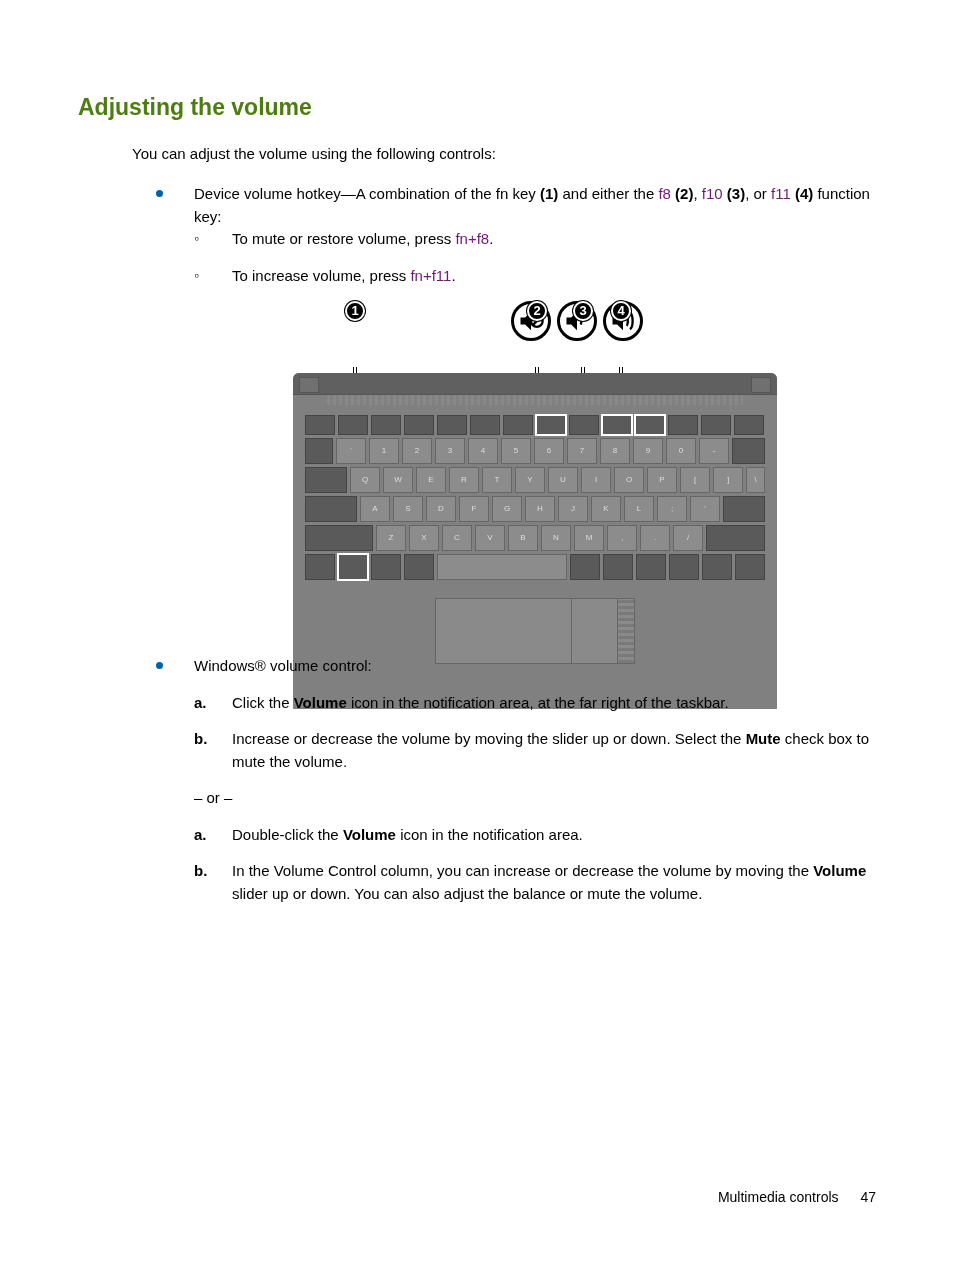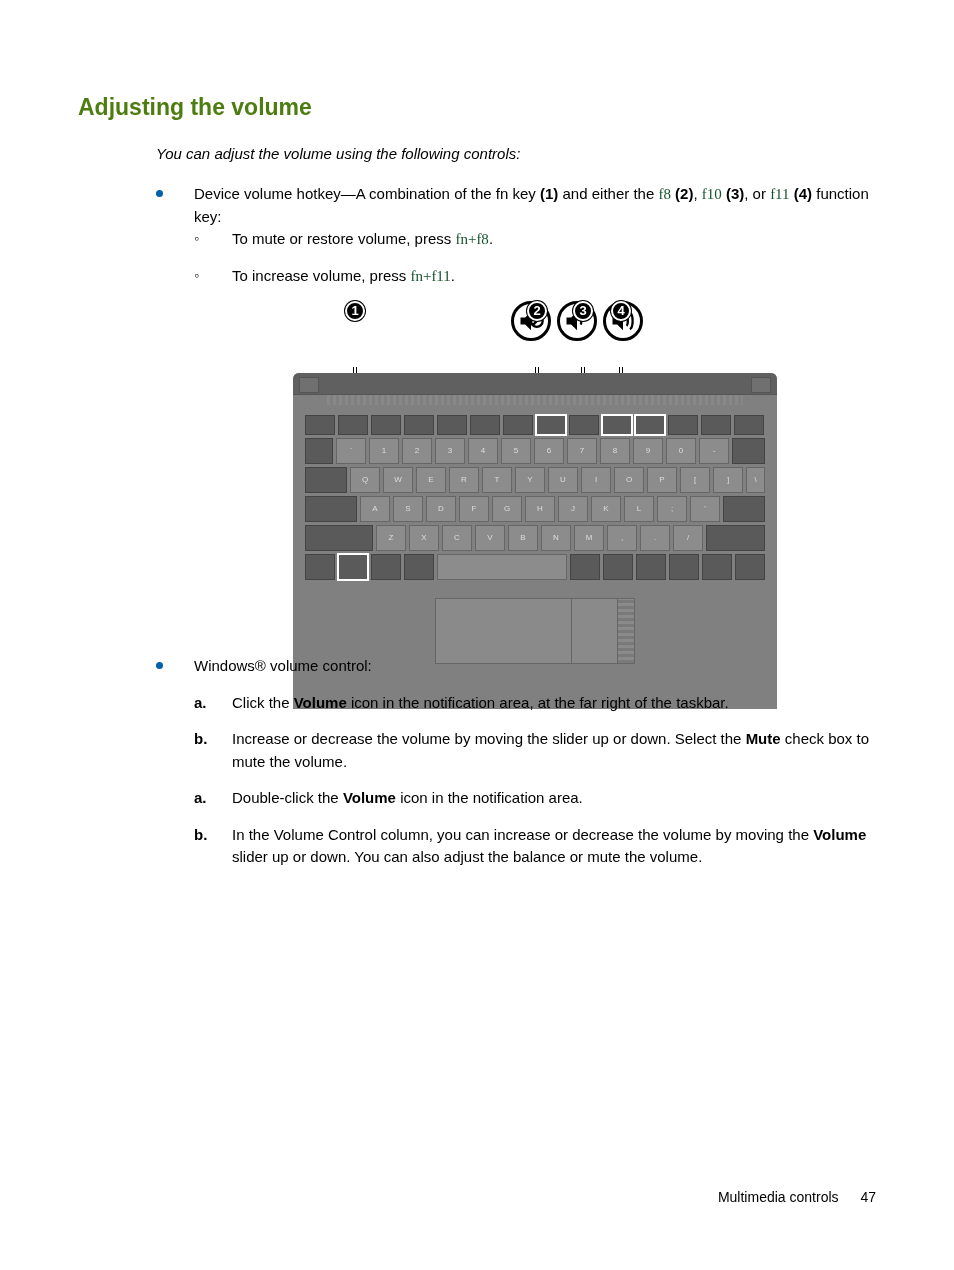--- a/index.html
+++ b/index.html
@@ -13,39 +13,39 @@
     height: 1270px;
     position: relative;
     padding: 90px 78px 0 78px;
   }
   h2.section-heading {
     color: #4d7c0f;
     font-size: 23px;
     font-weight: bold;
     margin-bottom: 18px;
   }
-  .intro { margin-left: 78px; margin-bottom: 18px; font-style: italic; }
+  .intro { margin-left: 54px; margin-bottom: 18px; }
   ul.blue-bullets { list-style: none; margin-left: 78px; }
   ul.blue-bullets > li { position: relative; padding-left: 38px; margin-bottom: 14px; }
   ul.blue-bullets > li::before {
     content: ""; position: absolute; left: 0; top: 7px;
     width: 7px; height: 7px; border-radius: 50%; background: #0060a9;
   }
   ul.sub-bullets { list-style: none; margin-top: 0; }
   ul.sub-bullets > li { position: relative; padding-left: 38px; margin-bottom: 14px; }
   ul.sub-bullets > li::before {
     content: "◦"; position: absolute; left: 0; top: 0; font-size: 14px; color: #000;
   }
   ol.alpha { list-style: none; margin-top: 14px; counter-reset: alpha; }
   ol.alpha > li { position: relative; padding-left: 38px; margin-bottom: 14px; counter-increment: alpha; }
   ol.alpha > li::before {
     content: counter(alpha, lower-alpha) "."; position: absolute; left: 0; top: 0; font-weight: bold;
   }
   .or-sep { margin: 14px 0 14px 0; }
-  .blue-link { color: #14532d; font-family: Liberation Serif, serif; }
+  .blue-link { color: #701a75; }
   .footer {
     position: absolute; bottom: 62px; right: 78px; font-size: 14px;
   }
   .footer .pagenum { margin-left: 18px; }
 
   
   .kbd-figure {
     width: 484px;
     margin: 8px auto 18px auto;
     position: relative;
@@ -282,20 +282,21 @@
   <li>
     <span>Windows® volume control:</span>
     <ol class="alpha">
       <li>
         <span>Click the </span><b>Volume</b><span> icon in the notification area, at the far right of the taskbar.</span>
       </li>
       <li>
         <span>Increase or decrease the volume by moving the slider up or down. Select the </span><b>Mute</b><span> check box to mute the volume.</span>
       </li>
     </ol>
+    <p class="or-sep">– or –</p>
     <ol class="alpha">
       <li>
         <span>Double-click the </span><b>Volume</b><span> icon in the notification area.</span>
       </li>
       <li>
         <span>In the Volume Control column, you can increase or decrease the volume by moving the </span><b>Volume</b><span> slider up or down. You can also adjust the balance or mute the volume.</span>
       </li>
     </ol>
   </li>
 </ul>

